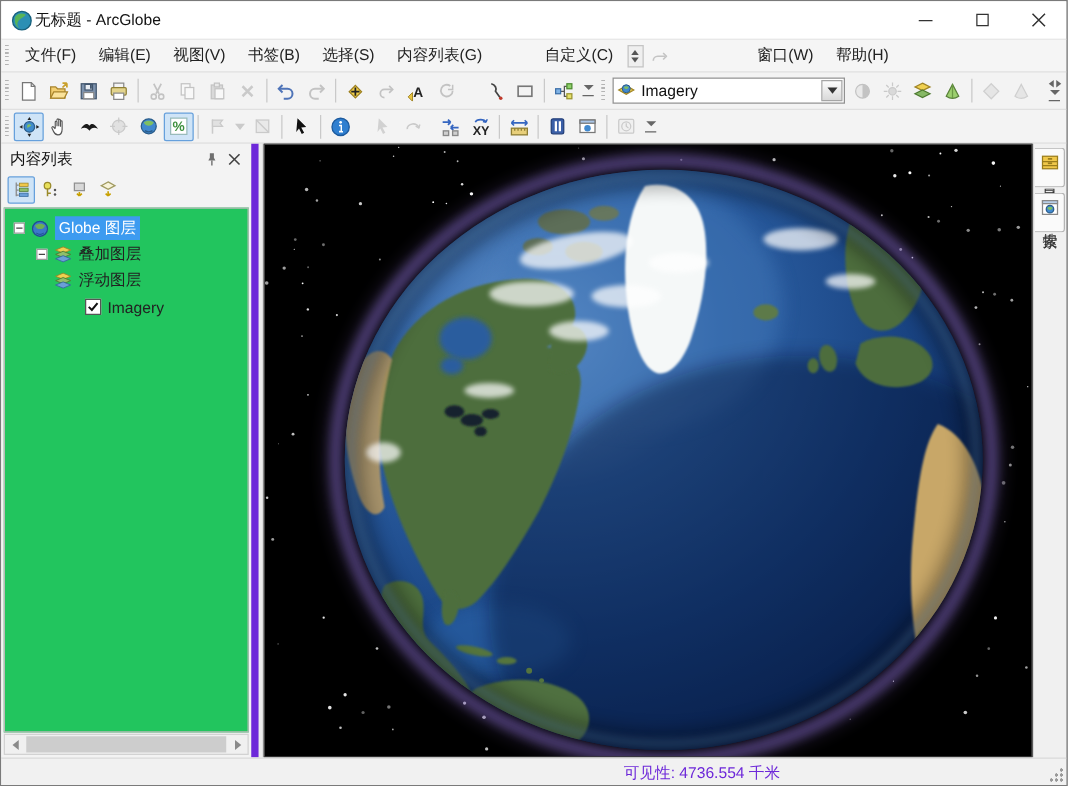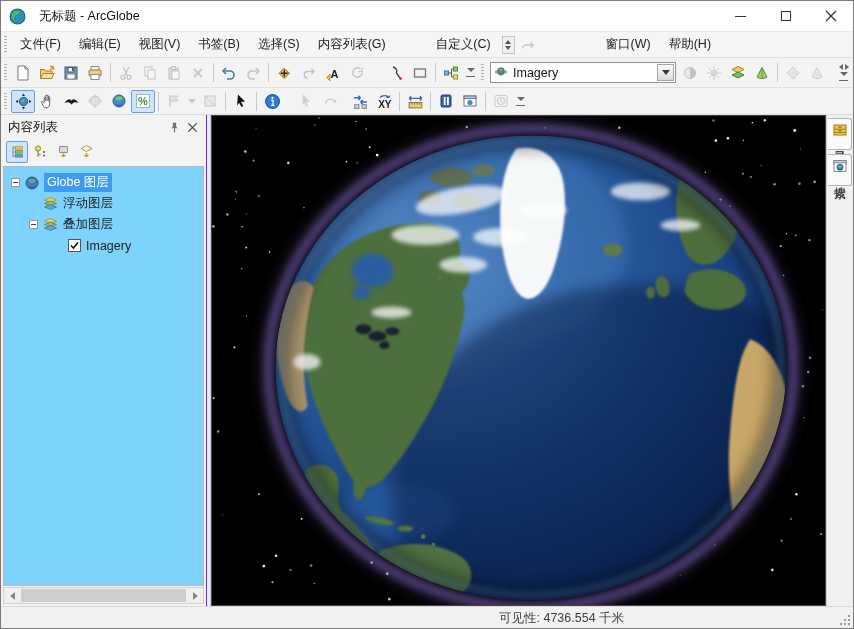--- a/index.html
+++ b/index.html
@@ -2,21 +2,21 @@
 <html><head>
 <meta charset="utf-8">
 <style>
   * { box-sizing: border-box; margin: 0; padding: 0; }
   html,body { width:854px; height:629px; }
   body { font-family:"Liberation Sans","DejaVu Sans",sans-serif; font-size:12.5px; color:#222; background:#fff; overflow:hidden; }
   .window { width:854px; height:629px; border:1px solid #7a7a7a; display:flex; flex-direction:column; background:#f3f3f3; }
 
   
   .titlebar { height:30px; background:#fff; display:flex; align-items:center; padding-left:8px; flex:0 0 auto; }
-  .titlebar .apptitle { margin-left:13px; font-size:12.5px; color:#111; flex:1; }
+  .titlebar .apptitle { margin-left:2px; font-size:12.5px; color:#111; flex:1; }
   .winbtn { width:45px; height:30px; display:flex; align-items:center; justify-content:center; }
   .min-glyph { width:11px; height:1px; background:#333; display:block; }
   .max-glyph { width:10px; height:10px; border:1px solid #333; display:block; }
 
   
   .menubar { height:26px; background:#f5f5f5; display:flex; align-items:center; border-top:1px solid #e8e8e8; flex:0 0 auto; }
   .menu-item { padding:3px 9px; cursor:default; }
   .grip { width:3px; height:17px; margin:0 4px 0 3px; background:repeating-linear-gradient(180deg,#b4b4b4 0 1px,transparent 1px 3px); flex:0 0 auto; }
   .spinner { display:flex; flex-direction:column; width:13px; height:18px; border:1px solid #c4c4c4; background:#efefef; align-items:center; justify-content:center; gap:2px; margin-left:2px; }
   .tri-up { width:0; height:0; border-left:3px solid transparent; border-right:3px solid transparent; border-bottom:4px solid #555; }
@@ -40,28 +40,28 @@
   .t-l { width:0;height:0;border-top:3px solid transparent;border-bottom:3px solid transparent;border-right:4px solid #666; }
   .t-r { width:0;height:0;border-top:3px solid transparent;border-bottom:3px solid transparent;border-left:4px solid #666; }
   .ov-dn { width:0;height:0;border-left:4px solid transparent;border-right:4px solid transparent;border-top:4px solid #666; border-bottom:1px solid transparent; }
   .ov-bar { width:9px; height:1px; background:#666; margin-top:1px; }
   .push-right { margin-left:auto; }
 
   
   .main { flex:1; display:flex; min-height:0; }
 
   
-  .toc { width:206px; background:#f3f3f3; display:flex; flex-direction:column; border-right:1px solid #6d28d9; }
+  .toc { width:206px; background:#f3f3f3; display:flex; flex-direction:column; border-right:6px solid #6d28d9; }
   .toc-header { height:24px; display:flex; align-items:center; padding:0 5px 0 7px; }
   .toc-title { flex:1; color:#111; }
   .toc-hbtn { width:18px; height:18px; display:flex; align-items:center; justify-content:center; }
   .toc-btns { height:27px; display:flex; align-items:center; gap:1px; padding:0 4px 2px 5px; }
   .tocb { width:22px; height:22px; display:flex; align-items:center; justify-content:center; border:1px solid transparent; border-radius:2px; }
   .tocb.active { border-color:#66a0dc; background:#cfe4f7; }
-  .toc-tree { flex:1; background:#7dd3fc; border:1px solid #b9b9b9; margin:0 2px; overflow:hidden; padding-top:5px; }
+  .toc-tree { flex:1; background:#22c55e; border:1px solid #b9b9b9; margin:0 2px; overflow:hidden; padding-top:5px; }
   .trow { height:21px; display:flex; align-items:center; white-space:nowrap; }
   .trow .exp { width:9px; height:9px; border:1px solid #9a9a9a; background:#fff; position:relative; flex:0 0 auto; margin-right:5px; }
   .trow .exp::after { content:""; position:absolute; left:1px; right:1px; top:3px; height:1px; background:#444; }
   .trow .ticon { margin-right:5px; flex:0 0 auto; }
   .trow .cb { width:13px; height:13px; border:1px solid #555; background:#fff; margin-right:5px; position:relative; flex:0 0 auto; }
   .trow .cb svg { position:absolute; left:0; top:0; }
   .lbl-sel { background:#3d9bf0; color:#fff; padding:1px 3px; }
   .lv0 { padding-left:7px; } .lv1 { padding-left:25px; } .lv1n { padding-left:39px; } .lv2 { padding-left:64px; }
   .toc-hscroll { height:17px; background:#f0f0f0; border-top:1px solid #d8d8d8; display:flex; align-items:center; margin:1px 2px 2px 2px; border:1px solid #d2d2d2; }
   .hs-btn { width:16px; height:15px; display:flex; align-items:center; justify-content:center; }
@@ -75,21 +75,21 @@
   .viewport { flex:1; background:#000; position:relative; min-width:0; border:1px solid #444; }
   .viewport svg { position:absolute; inset:0; width:100%; height:100%; }
 
   
   .rstrip { width:27px; background:#f0f0f0; border-left:1px solid #cfcfcf; display:flex; flex-direction:column; align-items:center; padding-top:3px; gap:4px; }
   .rtab { width:24px; background:#fafafa; border:1px solid #b5b5b5; border-left:none; border-radius:0 3px 3px 0; display:flex; flex-direction:column; align-items:center; padding:3px 0 6px 0; gap:3px; }
   .rtab .vtxt { writing-mode:vertical-rl; font-size:12px; color:#333; letter-spacing:1px; }
 
   
   .statusbar { height:22px; background:#f1f1f1; border-top:1px solid #d9d9d9; position:relative; flex:0 0 auto; }
-  .status-text { position:absolute; left:498px; top:3px; color:#404040; }
+  .status-text { position:absolute; left:498px; top:3px; color:#6d28d9; }
   .sizegrip { position:absolute; right:2px; bottom:2px; width:12px; height:12px;
     background:
       radial-gradient(circle at 10px 10px,#9a9a9a 1.2px,transparent 1.4px),
       radial-gradient(circle at 10px 6px,#9a9a9a 1.2px,transparent 1.4px),
       radial-gradient(circle at 6px 10px,#9a9a9a 1.2px,transparent 1.4px),
       radial-gradient(circle at 10px 2px,#9a9a9a 1.2px,transparent 1.4px),
       radial-gradient(circle at 6px 6px,#9a9a9a 1.2px,transparent 1.4px),
       radial-gradient(circle at 2px 10px,#9a9a9a 1.2px,transparent 1.4px);
   }
 </style>
@@ -509,40 +509,40 @@
           <span class="exp"></span>
           <span class="ticon icn">
             <svg width="14" height="14" viewBox="0 0 14 14">
                 <circle cx="7" cy="7" r="6" fill="#3c78c8" stroke="#1f4f8f"></circle>
                 <path d="M3 4.5C5 2.5 9 2.5 11 4.5 10 6.6 8.8 7.2 7 7.2S4 6.6 3 4.5z" fill="#6fae54"></path>
                 <path d="M4 10.5c2 1.3 4 1.3 6 0" stroke="#1f4f8f" fill="none" stroke-width=".8"></path>
               </svg>
             </span>
           <span class="lbl-sel">Globe 图层</span>
         </div>
-        <div class="trow lv1n">
-          <span class="ticon icn">
-            <svg width="15" height="15" viewBox="0 0 15 15">
-                <path d="M7.5 1.5 13.5 4 7.5 6.5 1.5 4z" fill="#f0d050" stroke="#a08526" stroke-width=".7"></path>
-                <path d="M7.5 5 13.5 7.5 7.5 10 1.5 7.5z" fill="#8fbf6a" stroke="#4d7a30" stroke-width=".7"></path>
-                <path d="M7.5 8.5 13.5 11 7.5 13.5 1.5 11z" fill="#6a9fd8" stroke="#33689e" stroke-width=".7"></path>
-              </svg>
-            </span>
-          <span>浮动图层</span>
-        </div>
         <div class="trow lv1">
           <span class="exp"></span>
           <span class="ticon icn">
             <svg width="15" height="15" viewBox="0 0 15 15">
                 <path d="M7.5 1.5 13.5 4 7.5 6.5 1.5 4z" fill="#f0d050" stroke="#a08526" stroke-width=".7"></path>
                 <path d="M7.5 5 13.5 7.5 7.5 10 1.5 7.5z" fill="#8fbf6a" stroke="#4d7a30" stroke-width=".7"></path>
                 <path d="M7.5 8.5 13.5 11 7.5 13.5 1.5 11z" fill="#6a9fd8" stroke="#33689e" stroke-width=".7"></path>
               </svg>
             </span>
           <span>叠加图层</span>
+        </div>
+        <div class="trow lv1n">
+          <span class="ticon icn">
+            <svg width="15" height="15" viewBox="0 0 15 15">
+                <path d="M7.5 1.5 13.5 4 7.5 6.5 1.5 4z" fill="#f0d050" stroke="#a08526" stroke-width=".7"></path>
+                <path d="M7.5 5 13.5 7.5 7.5 10 1.5 7.5z" fill="#8fbf6a" stroke="#4d7a30" stroke-width=".7"></path>
+                <path d="M7.5 8.5 13.5 11 7.5 13.5 1.5 11z" fill="#6a9fd8" stroke="#33689e" stroke-width=".7"></path>
+              </svg>
+            </span>
+          <span>浮动图层</span>
         </div>
         <div class="trow lv2">
           <span class="cb">
             <svg width="11" height="11" viewBox="0 0 11 11">
                 <path d="M2 5.5 4.5 8 9 2.5" fill="none" stroke="#111" stroke-width="1.6"></path>
               </svg>
             </span>
           <span>Imagery</span>
         </div>
       </div>

